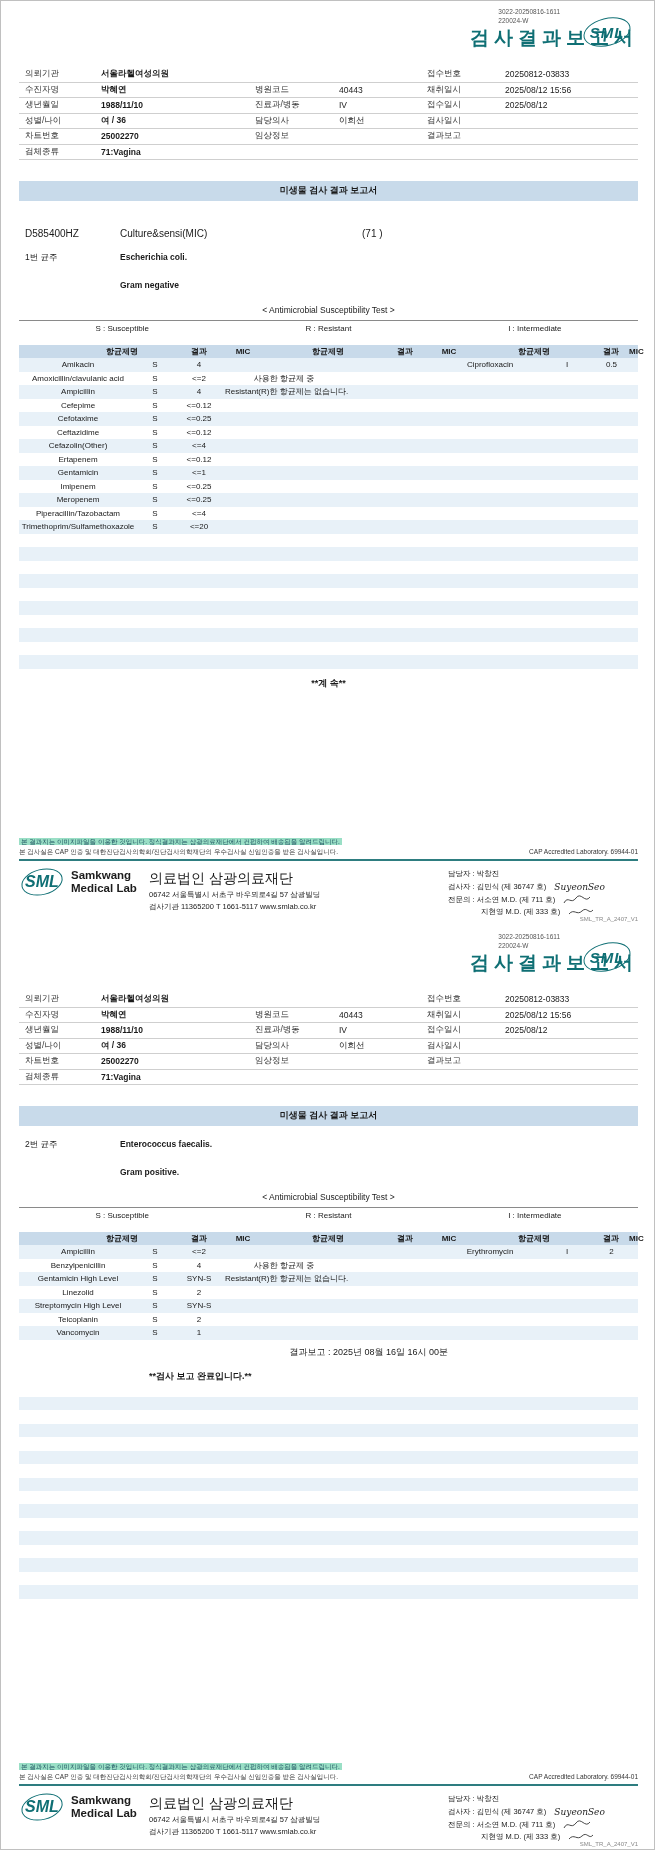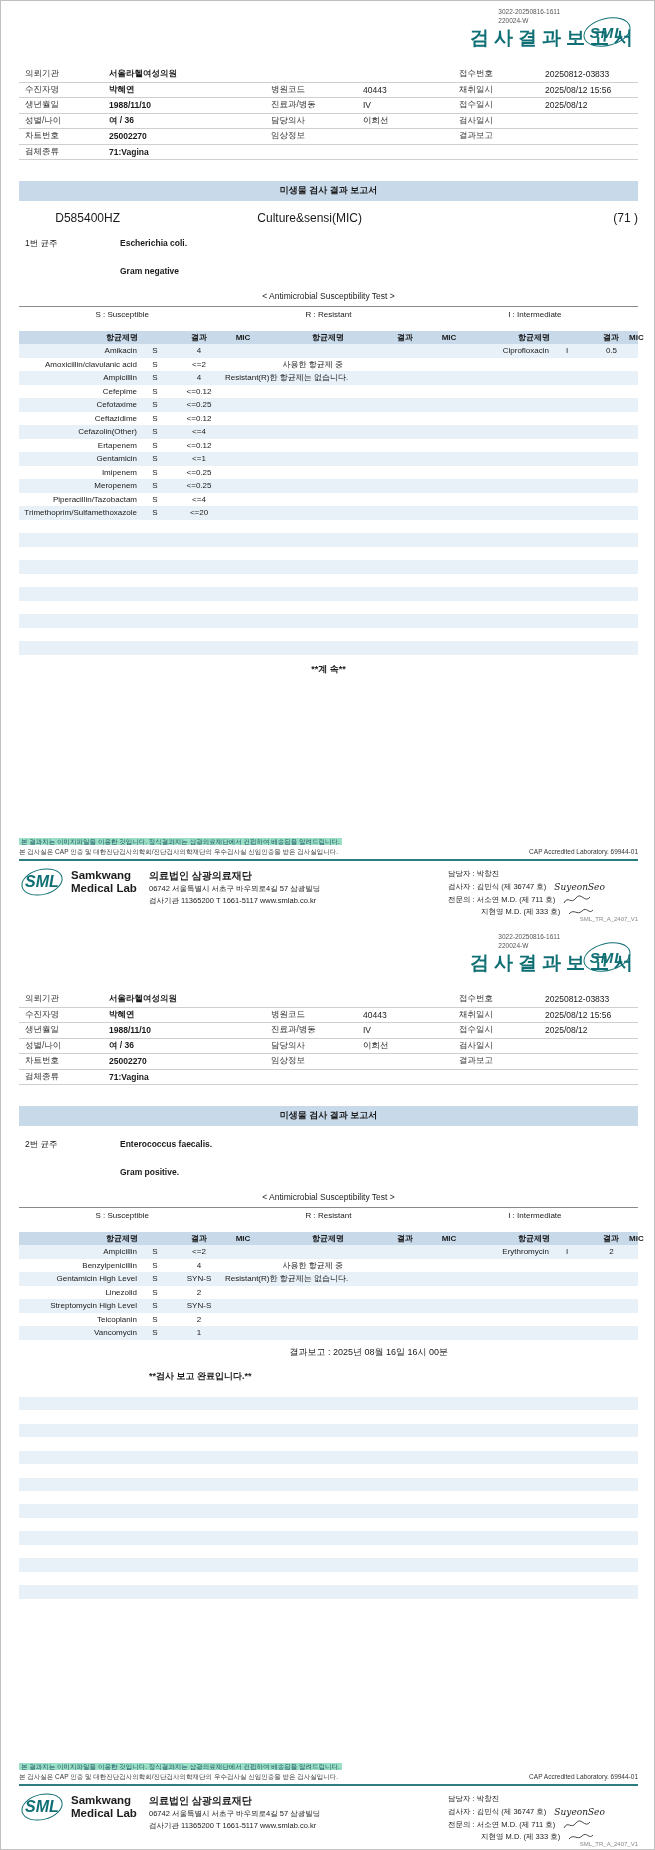--- a/index.html
+++ b/index.html
@@ -11,41 +11,41 @@
   .ref-block { position:absolute; top:7px; right:96px; font-size:6.5px; color:#555; line-height:1.35; text-align:left; }
 
   .logo-top { position:absolute; top:16px; right:22px; width:54px; height:30px; }
   .logo-mark { position:relative; width:100%; height:100%; display:flex; align-items:center; justify-content:center; }
   .logo-mark .sml { font-style:italic; font-weight:bold; color:#0f6f74; font-size:15px; letter-spacing:1px; }
   .logo-mark::before { content:""; position:absolute; inset:1px 3px; border:1.6px solid #0f6f74; border-radius:50%; transform:rotate(-14deg); }
 
   .report-title { margin-top:16px; color:#0f6f74; font-size:19px; font-weight:bold; letter-spacing:5px;text-align:right; }
 
   .ptable { margin-top:16px; }
-  .prow { display:grid; grid-template-columns:78px 152px 86px 86px 80px 1fr; height:15.5px; align-items:center; border-bottom:1px solid #cfcfcf; font-size:8.5px;gap:8px; }
+  .prow { display:grid; grid-template-columns:78px 152px 86px 86px 80px 1fr; height:15.5px; align-items:center; border-bottom:1px solid #cfcfcf; font-size:8.5px; }
   .prow .pl { color:#333; padding-left:6px; white-space:nowrap; }
   .prow .pv1 { font-weight:bold; padding-left:4px; white-space:nowrap; }
   .prow .pv { padding-left:4px; white-space:nowrap; }
 
   .band { margin-top:21px; background:#c8daea; text-align:center; font-weight:bold; font-size:9px; padding:3px 0 4px; }
 
-  .specimen { margin-top:10px; display:grid; grid-template-columns:95px 242px 1fr; font-size:12px; padding-left:6px;text-align:right; }
+  .specimen { margin-top:27px; display:grid; grid-template-columns:95px 242px 1fr; font-size:10px; padding-left:6px; }
   .strain { margin-top:13px; display:grid; grid-template-columns:95px 1fr; font-size:8.5px; padding-left:6px; row-gap:16px; }
   .strain .org { font-weight:bold; }
   .strain .gram { grid-column:2; font-weight:bold; }
 
   .ast-title { margin-top:15px; text-align:center; font-size:8.5px; color:#222; }
   .legend { margin-top:5px; border-top:1px solid #8a8a8a; display:grid; grid-template-columns:1fr 1fr 1fr; font-size:8px; padding:3px 0 12px; }
   .legend div { text-align:center; }
   .ast-head, .ast-row { display:grid; grid-template-columns:118px 36px 52px 118px 36px 52px 118px 36px 1fr; font-size:8px; }
   .ast-head { background:#c8daea; font-weight:bold; height:13px; align-items:center;padding-left:44px; }
   .ast-head div { text-align:center; white-space:nowrap; }
   .ast-row { height:13.5px; line-height:13.5px; }
   .ast-body > .ast-row:nth-child(odd) { background:#e8f1f8; }
-  .ast-row .name { text-align:right; white-space:nowrap; overflow:visible; }
+  .ast-row .name { text-align:center; white-space:nowrap; overflow:visible; }
   .ast-row .res, .ast-row .mic { text-align:center; white-space:nowrap; }
 
   .stripes { background:repeating-linear-gradient(to bottom,#ffffff 0 13.5px,#e8f1f8 13.5px 27px); }
   .stripes.p1 { height:135px; }
   .stripes.p2 { height:228px; }
 
   .continued { text-align:center; font-weight:bold; font-size:9px; margin-top:8px; }
   .complete-row { display:flex; gap:38px; padding-left:130px; font-size:9px; margin-top:6px; white-space:nowrap; }
   .complete-row .b { font-weight:bold;margin-top:24px; }
 
@@ -54,21 +54,21 @@
   .disc1 .hl { background:#9adfc6; color:#1c4f5e; padding:0 2px; }
   .disc2 { display:flex; justify-content:space-between; font-size:6.5px; color:#333; line-height:1.5; }
   .rule { border-top:2px solid #2e7d80; margin-top:2px; }
   .foot-main { display:flex; align-items:flex-start; margin-top:7px; }
   .flogo { display:flex; align-items:center; gap:6px; width:130px; }
   .flogo .mark { position:relative; width:46px; height:28px; display:flex; align-items:center; justify-content:center; }
   .flogo .mark .sml { font-style:italic; font-weight:bold; color:#0f6f74; font-size:16px; }
   .flogo .mark::before { content:""; position:absolute; inset:1px 2px; border:1.6px solid #0f6f74; border-radius:50%; transform:rotate(-14deg); }
   .flogo .nm { font-weight:bold; font-size:11.5px; line-height:1.1; color:#1c1c1c; }
   .faddr { font-size:7.5px; line-height:1.55; width:240px; }
-  .faddr .org { font-weight:bold; font-size:10px; }
+  .faddr .org { font-weight:normal; font-size:14px; }
   .fstaff { margin-left:auto; font-size:7.5px; line-height:1.6; min-width:190px; }
   .staff-line { display:flex; align-items:center; gap:8px; white-space:nowrap; }
   .staff-line.indent { padding-left:33px; }
   .sig { font-family:"DejaVu Serif","Liberation Serif",serif; font-style:italic; font-size:9px; color:#222; }
   .scribble { flex:0 0 auto; }
   .version { position:absolute; right:0; bottom:-4px; font-size:6px; color:#888; }
 </style>
 </head>
 <body>
 

